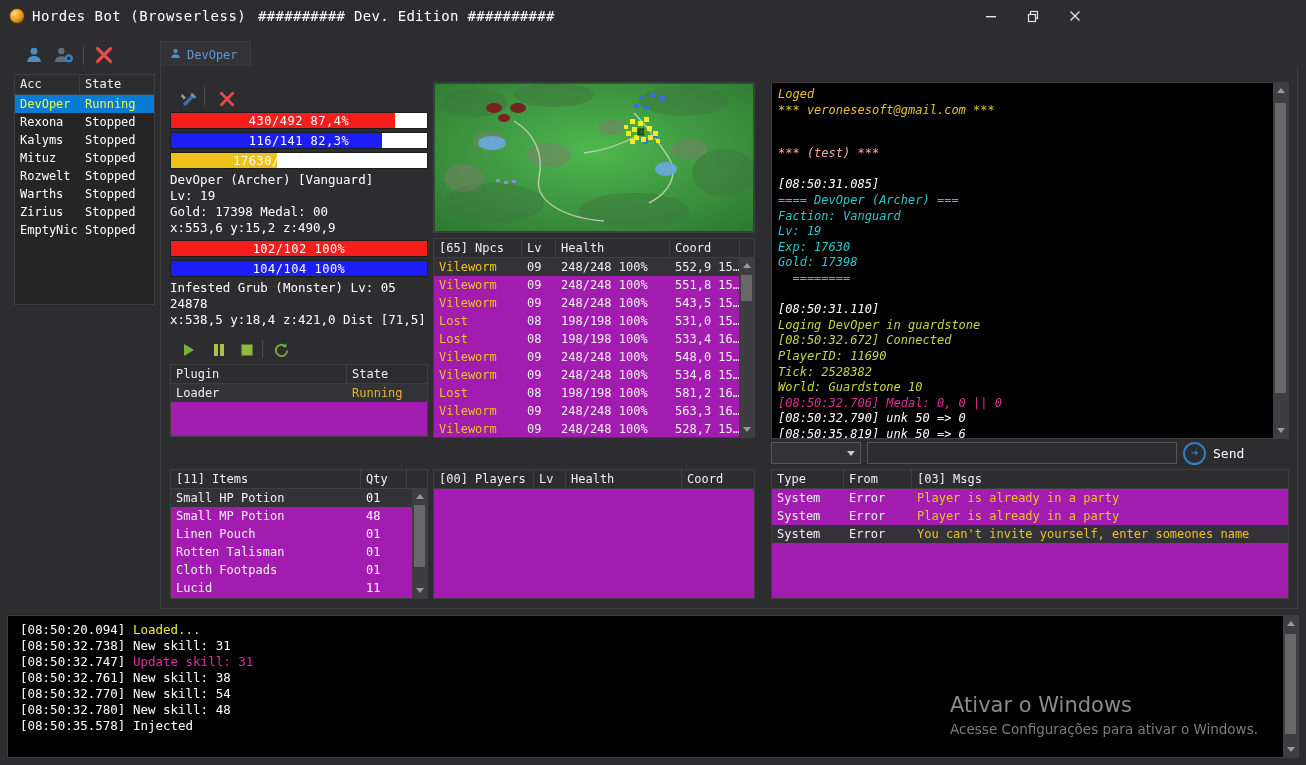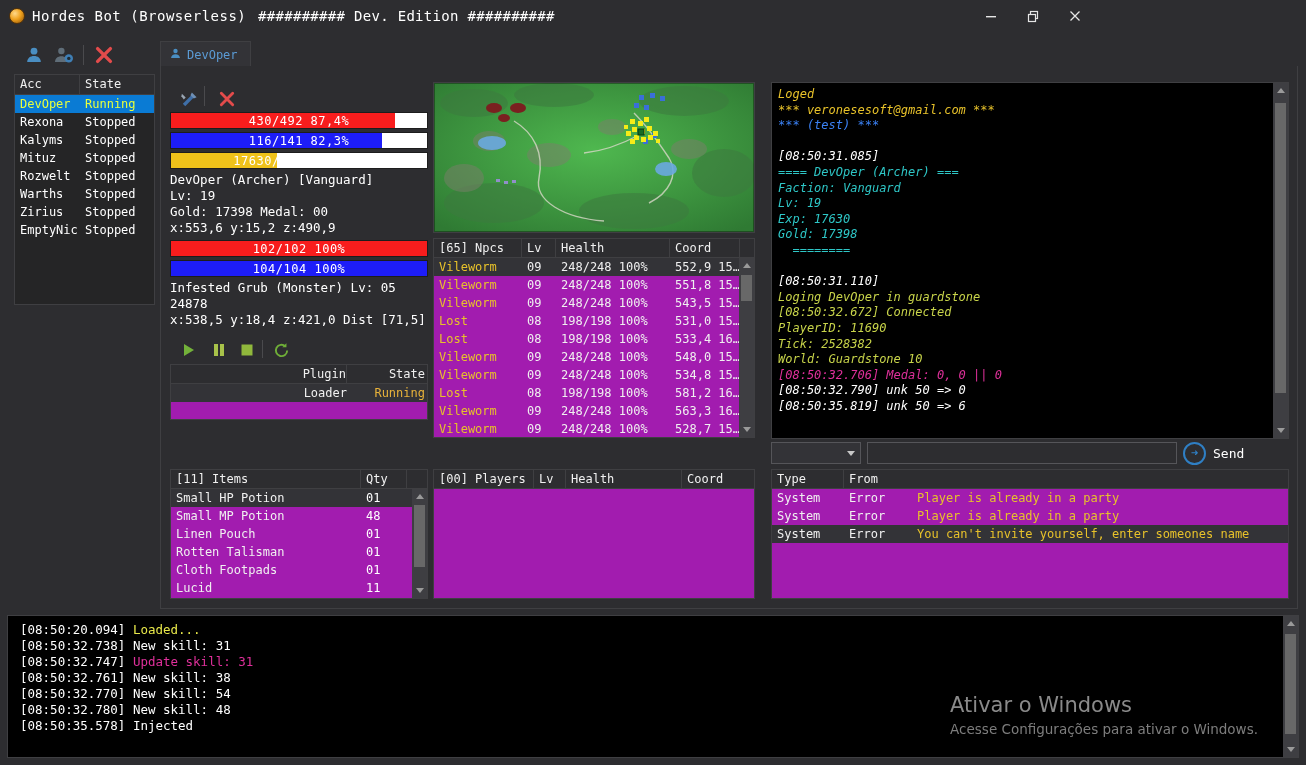--- a/index.html
+++ b/index.html
@@ -67,21 +67,21 @@
   
   .tbl{background:#a21caf;border:1px solid #3f3f42;box-sizing:border-box;position:relative;overflow:hidden;}
   .tbl-head{display:flex;height:19px;background:#2d2d30;border-bottom:1px solid #3f3f42;box-sizing:border-box;}
   .tbl-head div{padding:2px 0 0 5px;font-size:12px;color:#f0f0f0;box-sizing:border-box;
     border-right:1px solid #3f3f42;white-space:nowrap;overflow:hidden;}
   .tbl-head div:last-child{border-right:none;}
   .tbl-row{display:flex;height:18px;align-items:center;box-sizing:border-box;}
   .tbl-row div{padding-left:5px;box-sizing:border-box;font-size:12px;white-space:nowrap;overflow:hidden;}
   .tbl-row.alt{background:#333337;}
 
-  .plugin-tbl{position:relative;width:258px;height:56px;text-align:right;}
+  .plugin-tbl{position:relative;width:258px;height:73px;}
   .pl-c1{width:176px;}.pl-c2{width:78px;}
   .plugin-tbl .tbl-row .s{color:#e8b23a;}
 
   
   .items-tbl{position:absolute;left:9px;top:403px;width:258px;height:130px;}
   .it-c1{width:190px;}.it-c2{width:46px;}.it-c3{width:20px;}
   .items-tbl .tbl-row .q{color:#ffffff;}
 
   
   .midcol{position:absolute;left:272px;top:16px;width:322px;}
@@ -541,21 +541,21 @@
         <div class="pls-c4">Coord</div>
       </div>
       <div id="players-rows"></div>
     </div>
 
     <div class="rightcol">
       <div class="logbox">
         <div id="log-lines">
             <div class="logline" style="color: rgb(232, 194, 42);">Loged</div>
             <div class="logline" style="color: rgb(232, 194, 42);">*** veronesesoft@gmail.com ***</div>
-            <div class="logline" style="color: #3b82f6;">*** (test) ***</div>
+            <div class="logline" style="color: #fca5a5; margin-top: 28px;">*** (test) ***</div>
             <div class="logline" style="color: rgb(255, 255, 255);">&nbsp;</div>
             <div class="logline" style="color: rgb(255, 255, 255);">[08:50:31.085]</div>
             <div class="logline" style="color: rgb(46, 199, 199);">==== DevOper (Archer) ===</div>
             <div class="logline" style="color: rgb(46, 199, 199);">Faction: Vanguard</div>
             <div class="logline" style="color: rgb(46, 199, 199);">Lv: 19</div>
             <div class="logline" style="color: rgb(46, 199, 199);">Exp: 17630</div>
             <div class="logline" style="color: rgb(46, 199, 199);">Gold: 17398</div>
             <div class="logline" style="color: rgb(46, 199, 199);">  ========</div>
             <div class="logline" style="color: rgb(255, 255, 255);">&nbsp;</div>
             <div class="logline" style="color: rgb(255, 255, 255);">[08:50:31.110]</div>
@@ -589,20 +589,21 @@
       <div class="sendbtn">
         <span class="glyph">➜</span>
         <span class="t">Send</span>
       </div>
     </div>
 
     <div class="tbl msgs-tbl">
       <div class="tbl-head">
         <div class="ms-c1">Type</div>
         <div class="ms-c2">From</div>
+        <div class="ms-c3">[03] Msgs</div>
       </div>
       <div id="msgs-rows">
           <div class="tbl-row">
             <div class="ms-c1">System</div>
             <div class="ms-c2">Error</div>
             <div class="ms-c3 m">Player is already in a party</div>
           </div>
           <div class="tbl-row">
             <div class="ms-c1">System</div>
             <div class="ms-c2">Error</div>

